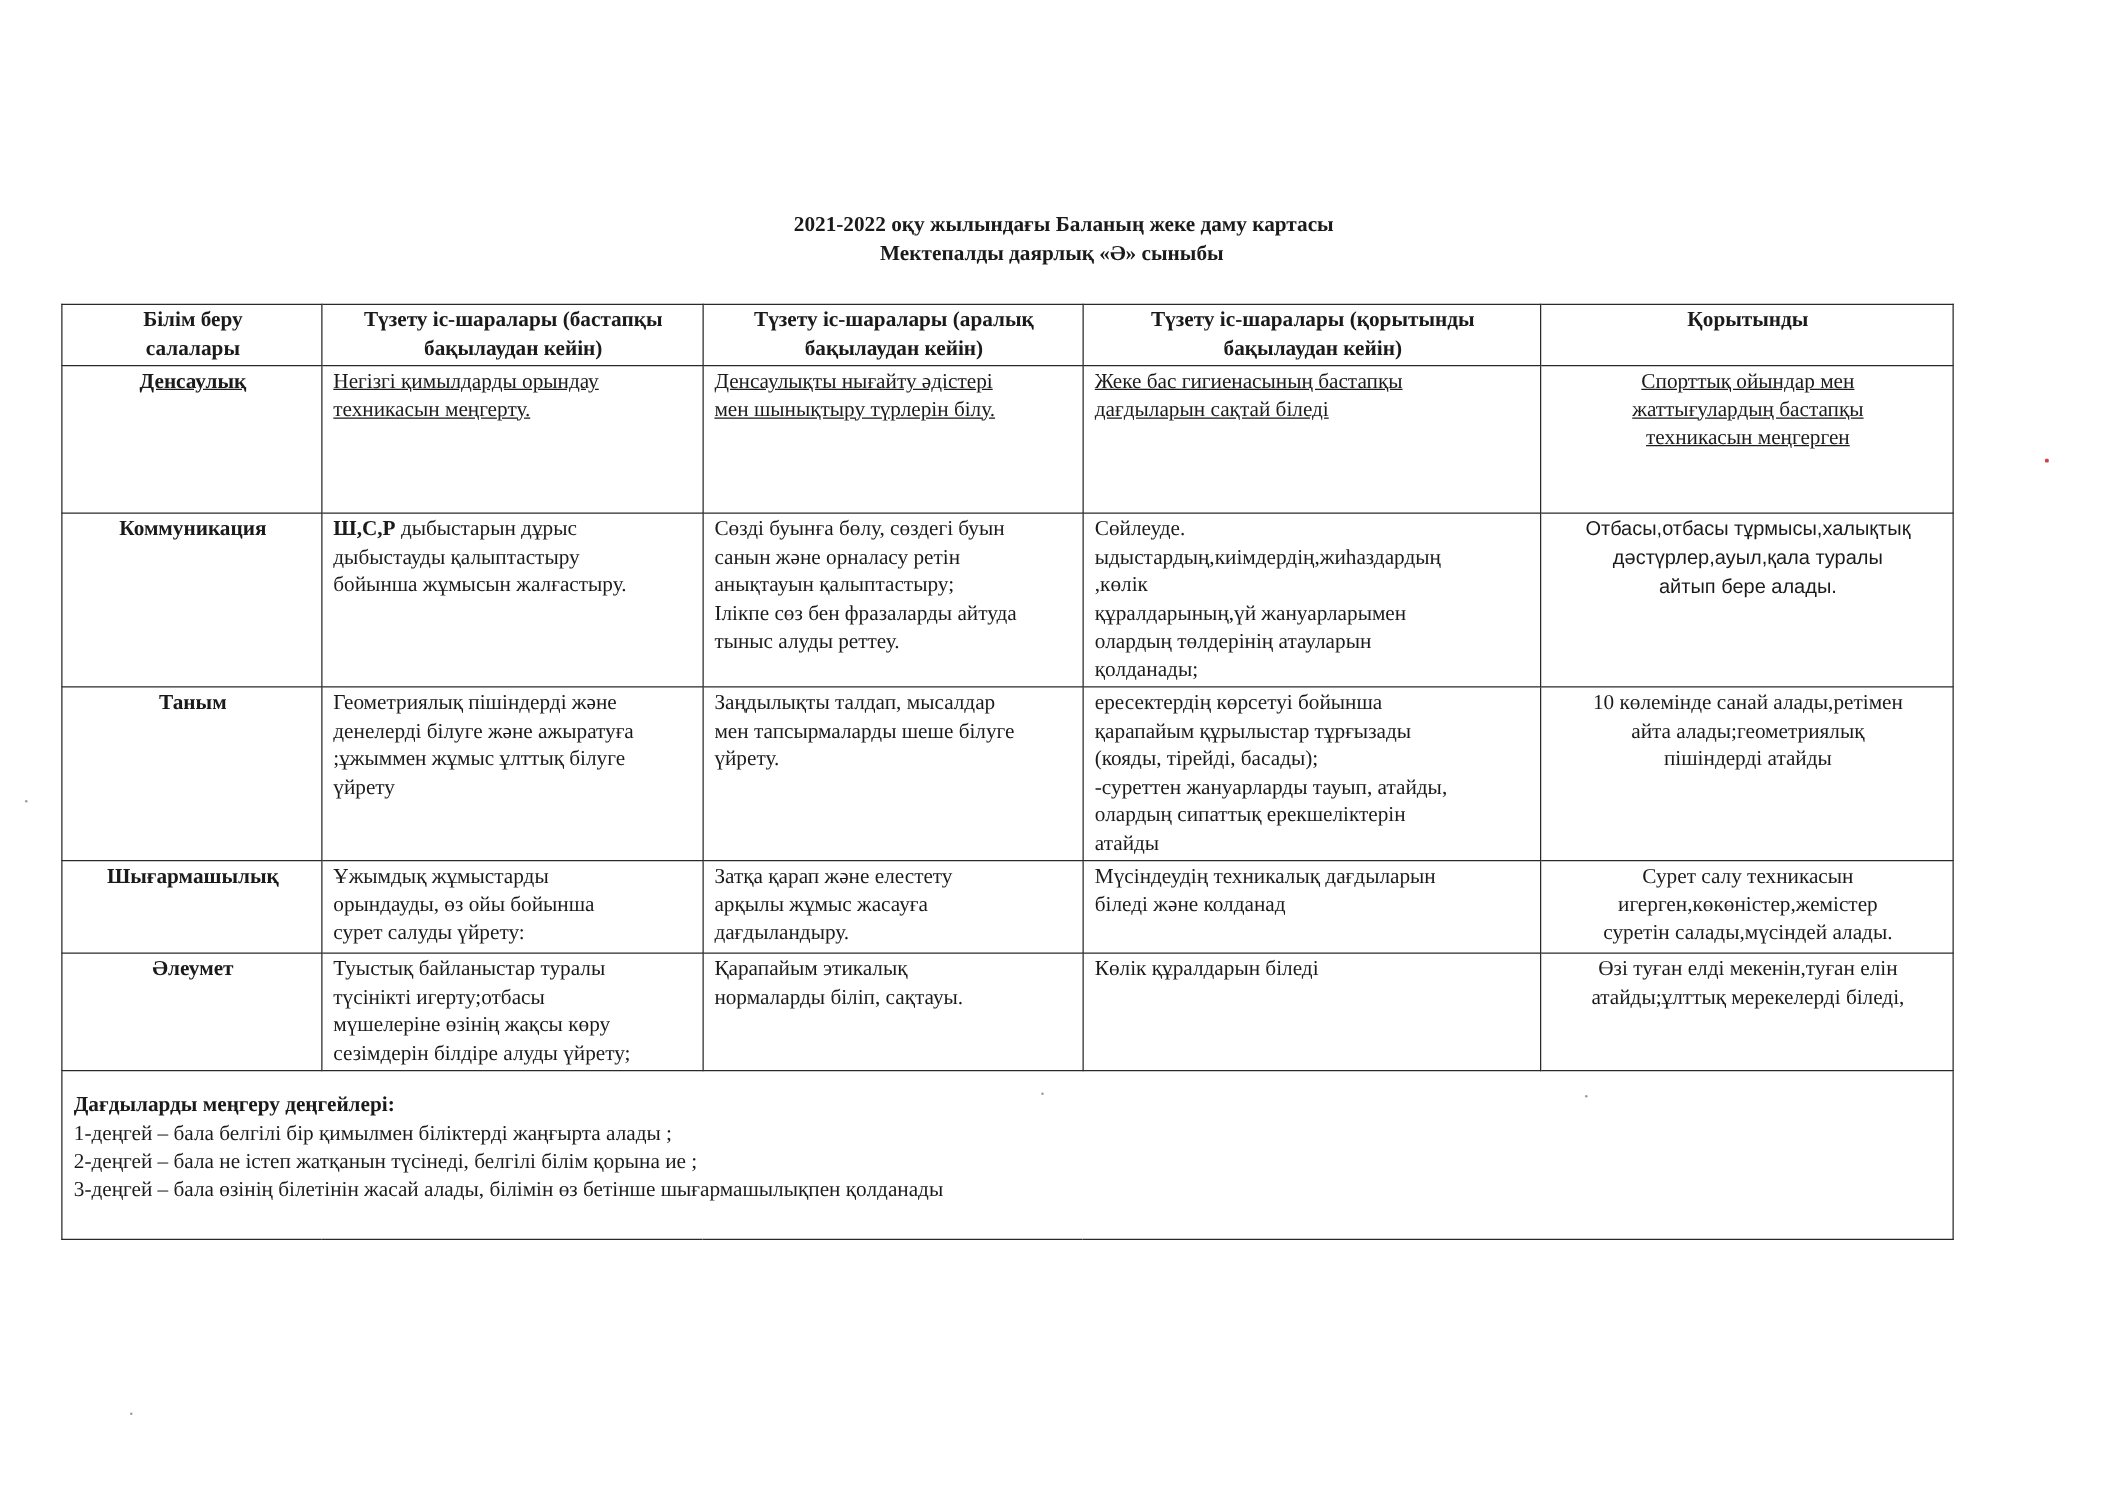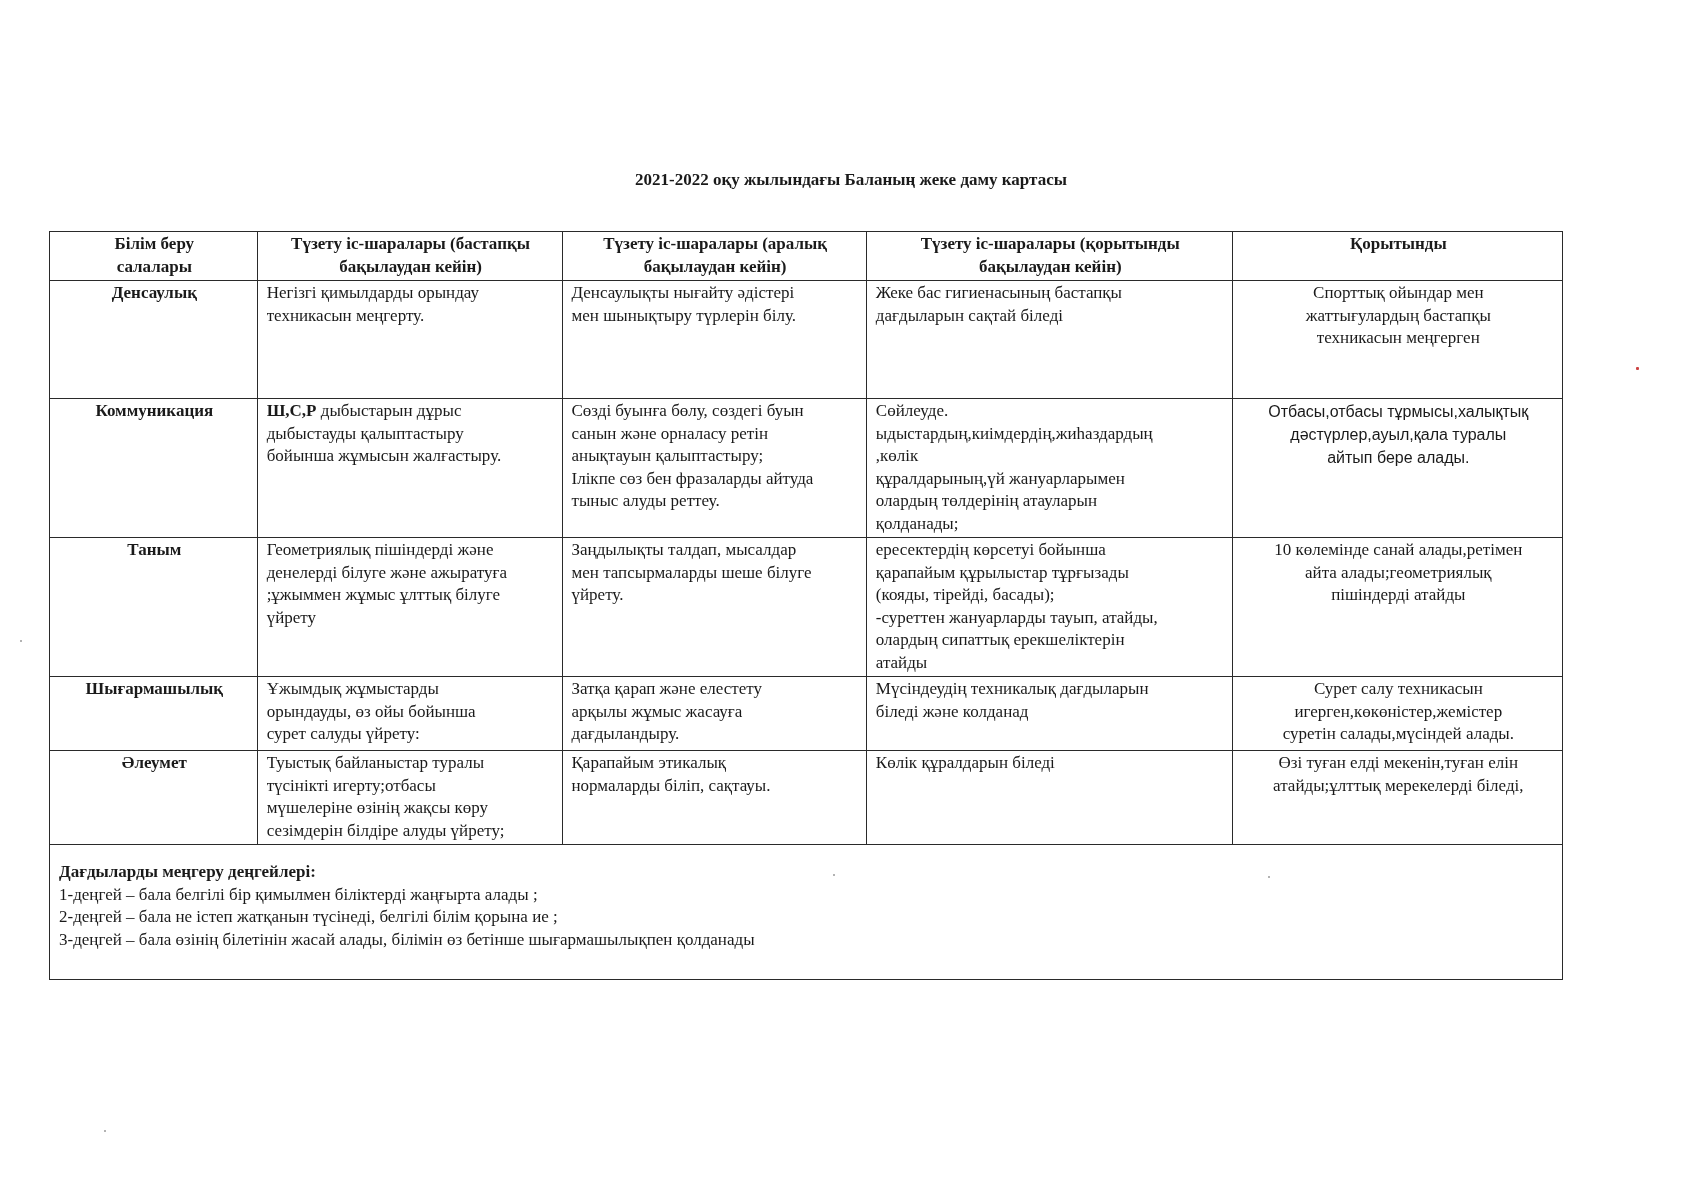--- a/index.html
+++ b/index.html
@@ -4,49 +4,50 @@
   <style>
     html, body { margin:0; padding:0; background:#ffffff; }
     body { width:1683px; height:1190px; position:relative; overflow:hidden;
            font-family:"Liberation Serif", "DejaVu Serif", serif; color:#1a1a1a; }
     .title-block { position:absolute; left:0; width:1683px; top:168px; text-align:center;
                    font-weight:bold; font-size:17px; line-height:23px; }
     .title-block .line { display:block; }
     .title-block .line.t1 { padding-left:19px; }
     .student-line span { display:inline-block; }
     .student-line .date { margin-left:22px; }
-    table.card { position:absolute; left:49px; top:231px; width:1514px; border-collapse:collapse;
+    table.card { position:absolute; left:49px; top:243px; width:1514px; border-collapse:collapse;
                  font-size:17px; line-height:22.5px; }
     table.card td, table.card th { border:1.5px solid #2a2a2a; vertical-align:top; padding:1px 7px 2px 9px; }
     table.card th { font-weight:bold; text-align:center; }
     td.area { font-weight:bold; text-align:center; }
     td.sans { font-family:"Liberation Sans", "DejaVu Sans", sans-serif; font-size:16px; line-height:23px; padding-top:4px; }
     .col0 { width:193px; }
     .col1 { width:296px; }
     .col2 { width:295px; }
     .col3 { width:352px;margin-left:20px; }
     .col4 { width:318px;text-align:center; }
-    tr.r-health td { height:114px; }
+    tr.r-health td { height:114px;text-decoration:underline; }
     tr.r-comm td { height:130px; }
     tr.r-cog td { height:132px; }
     tr.r-creat td { height:70px; }
     tr.r-social td { height:89px; }
     tr.r-levels td { height:116px; padding-top:16px; }
     .cell-line { display:block; }
     .levels-title { font-weight:bold; display:block; }
     .levels-item { display:block; }
     b.inline-bold { font-weight:bold; }
     .speck { position:absolute; width:2px; height:2px; background:#9a9a9a; border-radius:1px; }
     .speck.red { background:#c44; width:3px; height:3px; }
   </style>
 </head>
 <body>
 
 <div class="title-block">
   <span class="line t1">2021-2022 оқу жылындағы Баланың жеке даму картасы</span>
+  <span class="line">Мектепалды даярлық «Ә» сыныбы</span>
 </div>
 
 <table class="card">
   <thead>
     <tr>
       <th class="col0">
           <span class="cell-line">Білім беру</span>
           <span class="cell-line">салалары</span>
         </th>
       <th class="col1">

